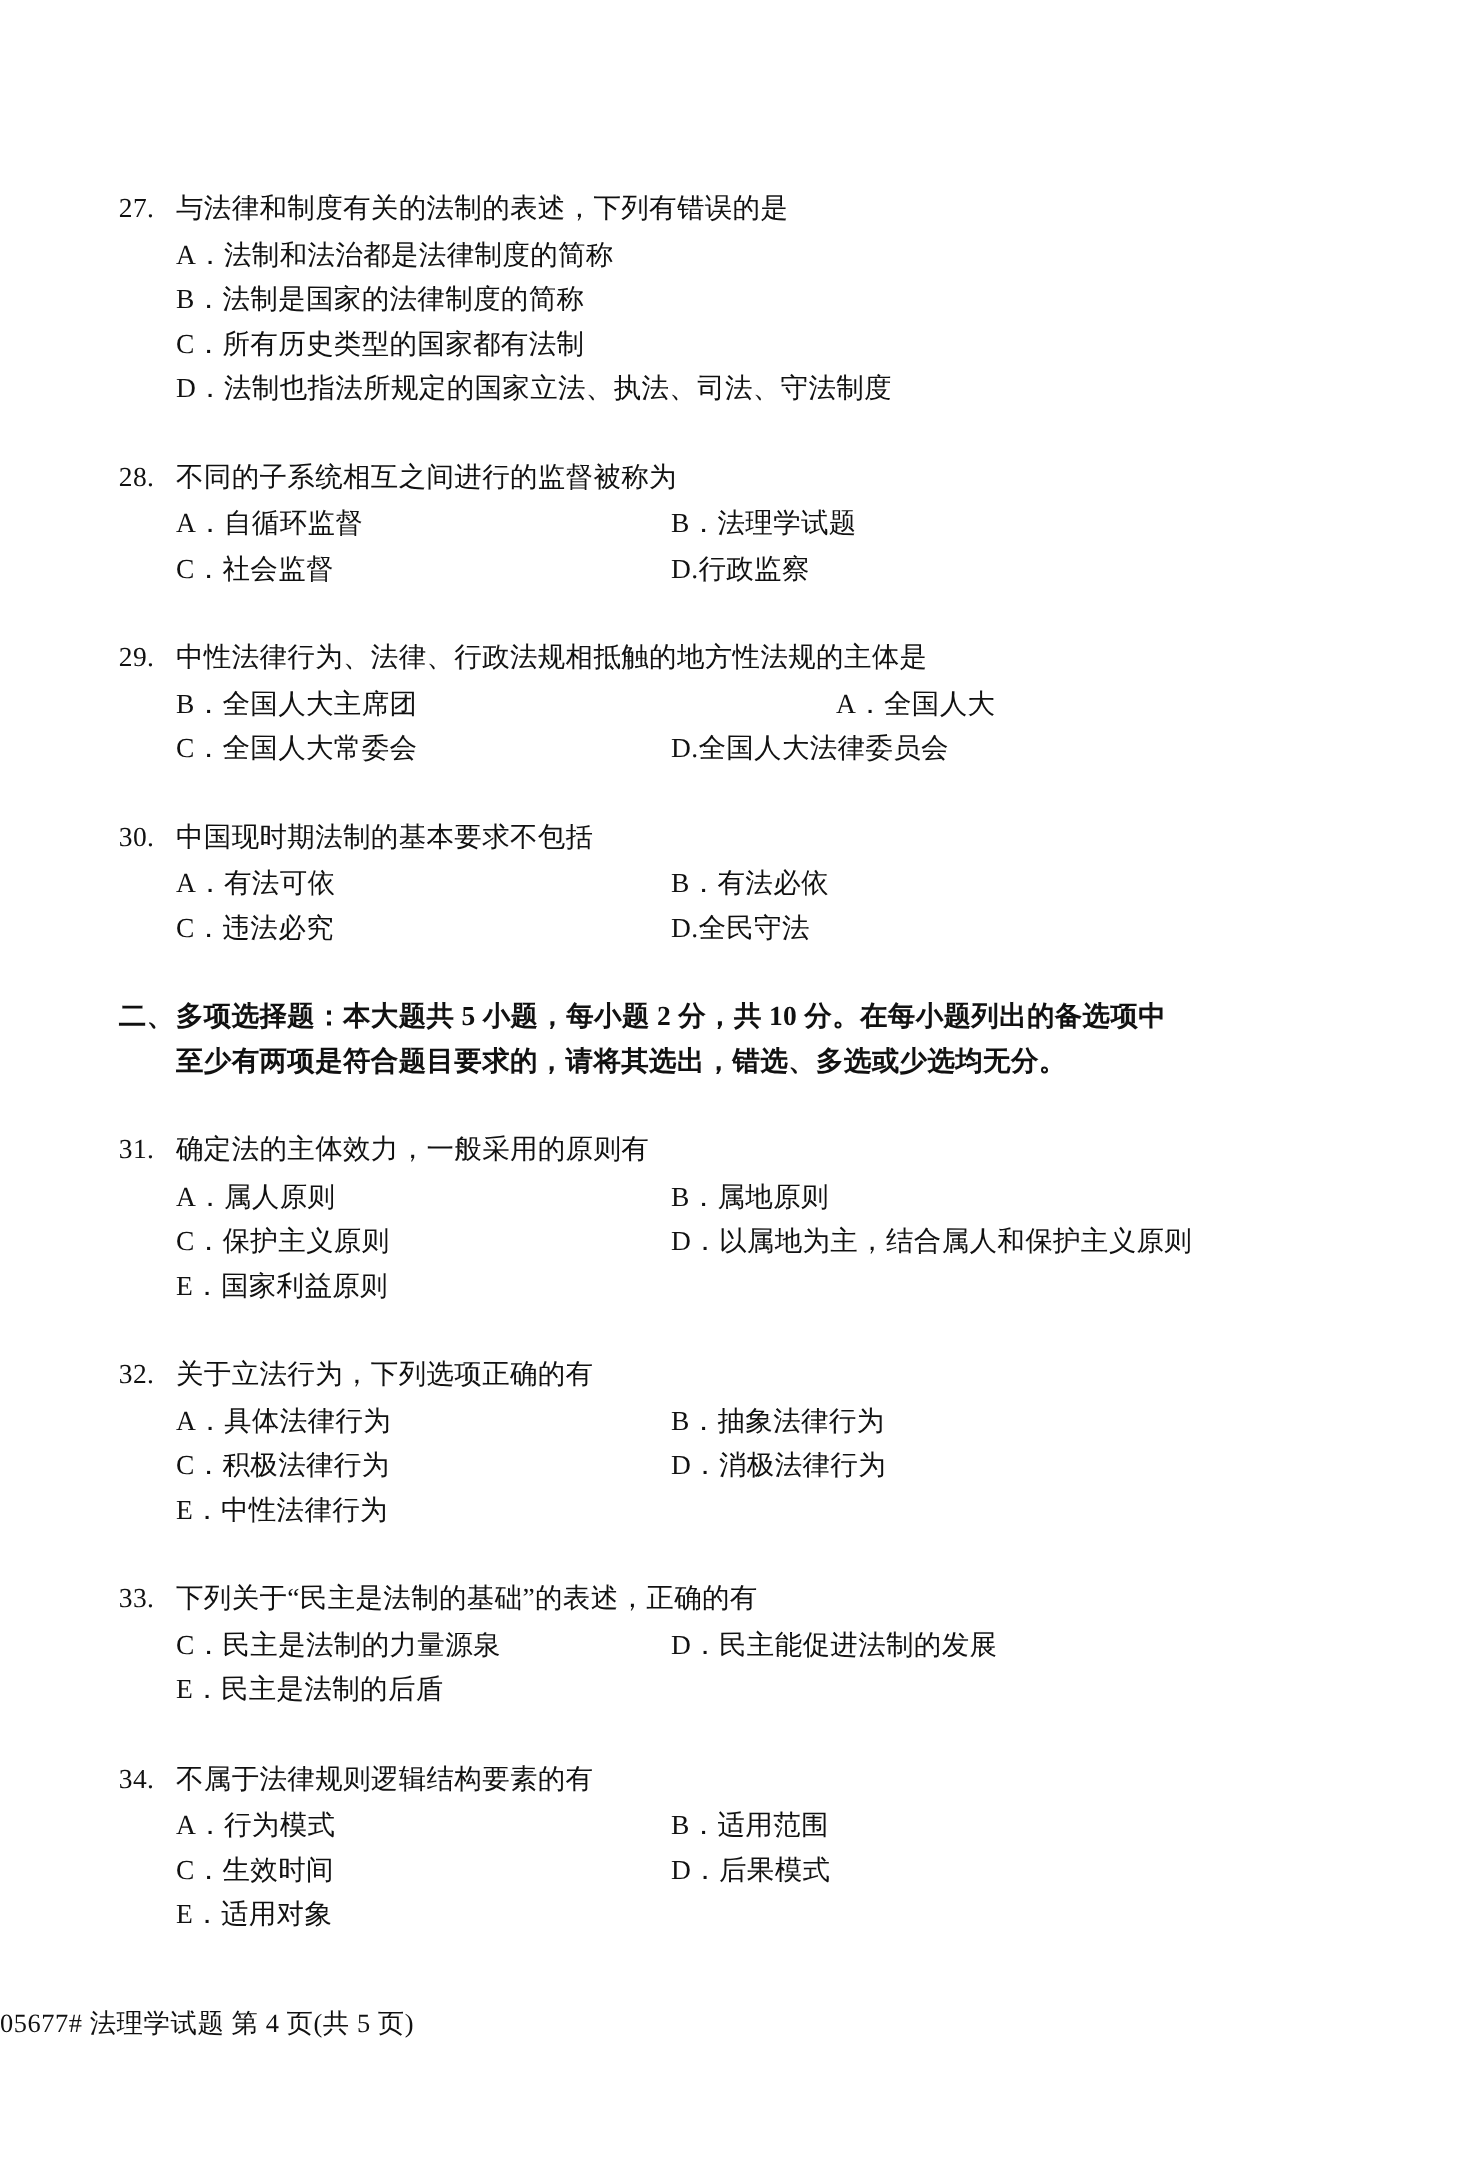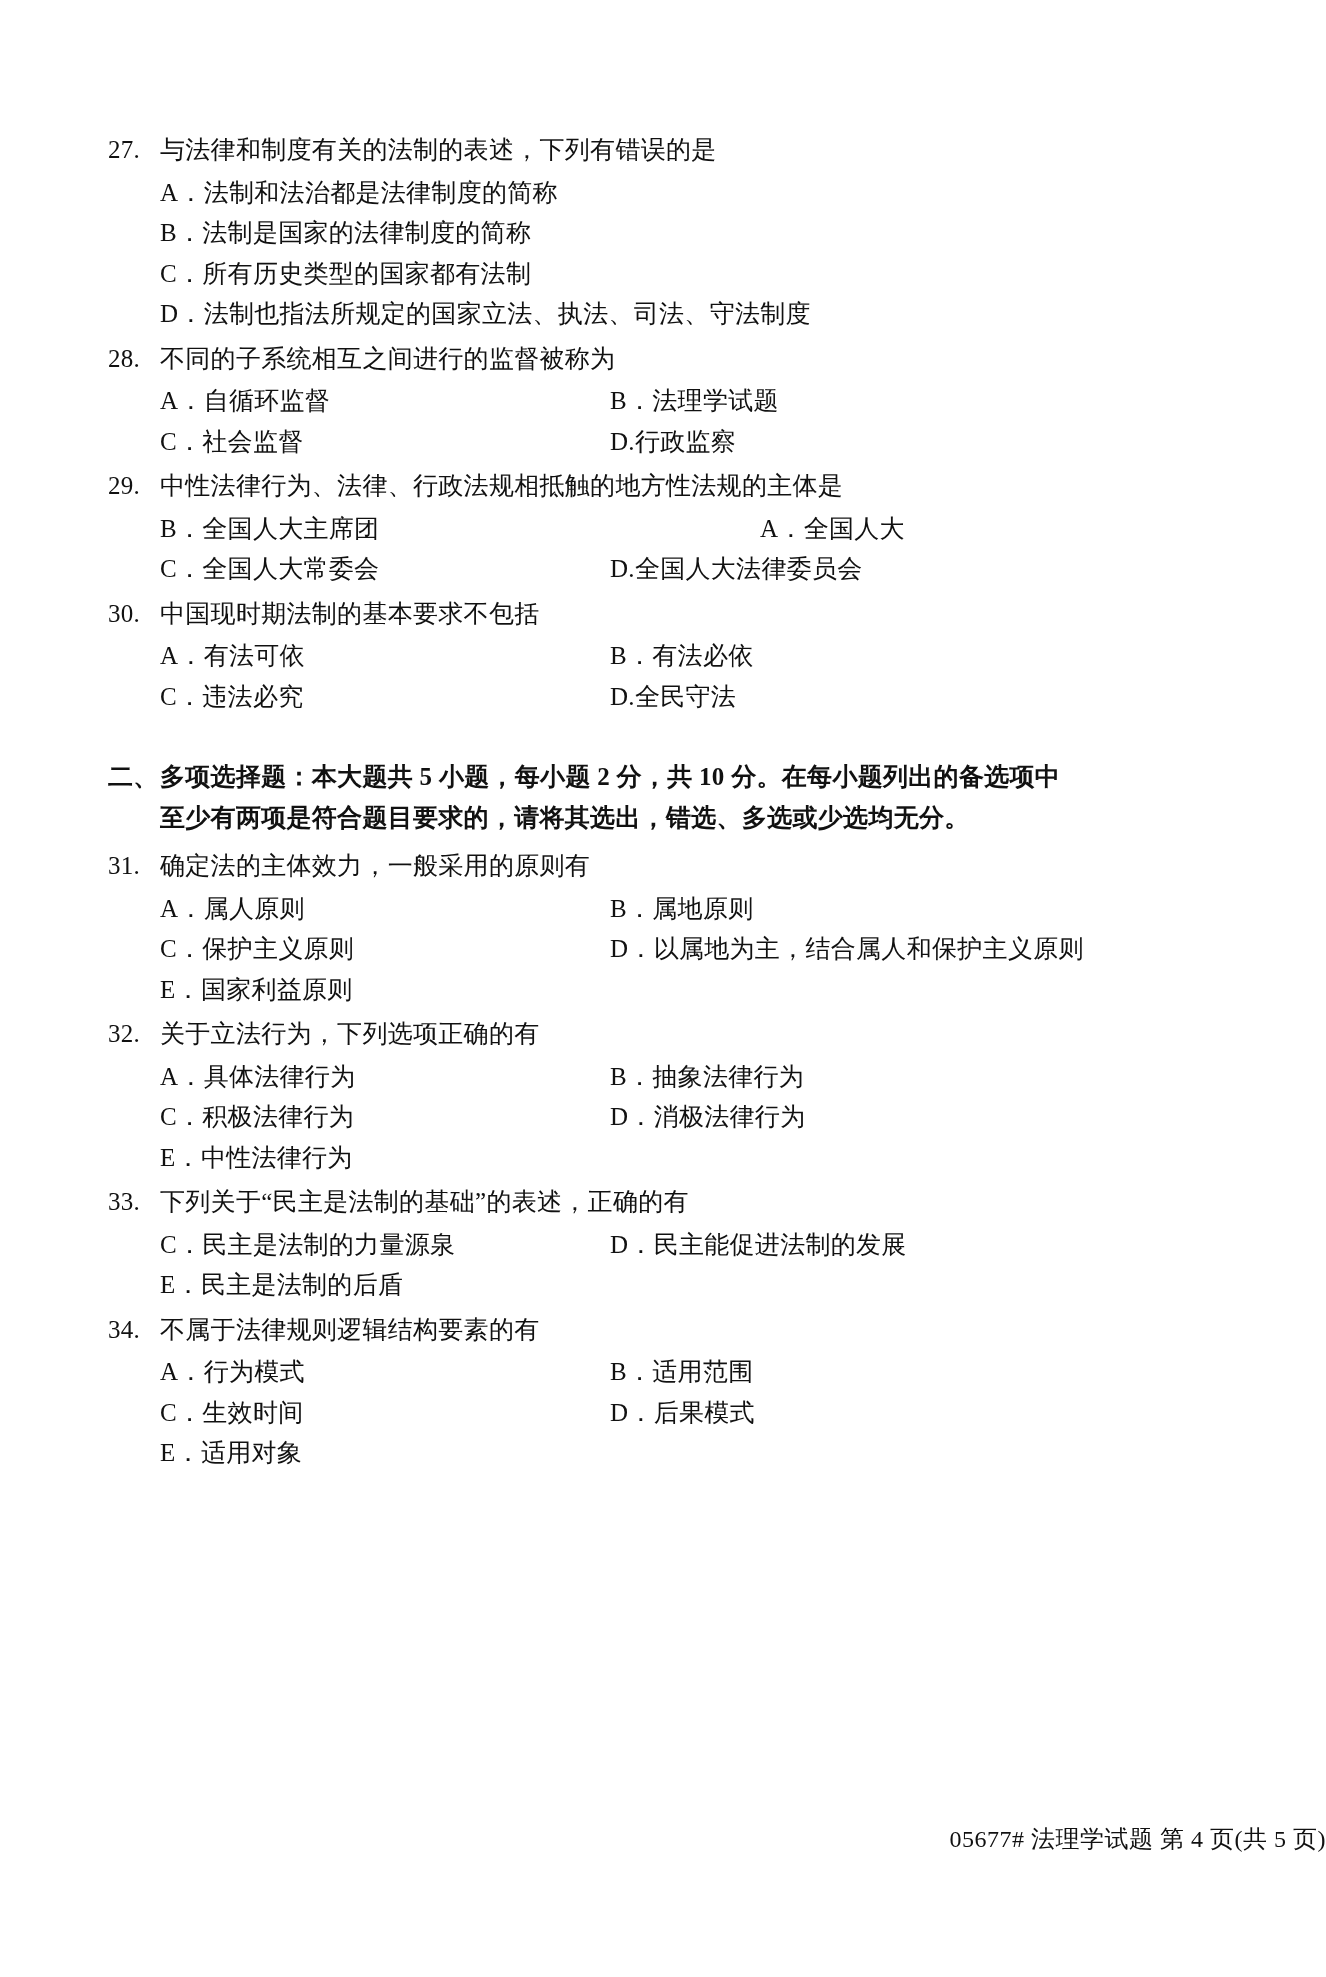--- a/index.html
+++ b/index.html
@@ -30,20 +30,21 @@
     width: 1110px;
   }
   .q-block {
     margin-bottom: 4px;
   }
   .q-stem {
     font-size: 25px;
     line-height: 1.62;
     letter-spacing: 0.3px;
     white-space: nowrap;
+    margin-top: 40px;
   }
   .q-num {
     display: inline-block;
     min-width: 52px;
   }
   .opts {
     margin-top: 2px;
   }
   .opt-row {
     display: flex;
@@ -79,21 +80,21 @@
   .section-head .sec-line2 {
     display: block;
     padding-left: 52px;
     font-family: Liberation Serif, serif;
   }
   .footer {
     position: absolute;
     left: 0;
     top: 1823px;
     width: 1326px;
-    text-align: right;
+    text-align: left;
     font-size: 24px;
     letter-spacing: 0.5px;
   }
 </style>
 </head>
 <body>
 
 <div class="page">
   <div class="content">
 

